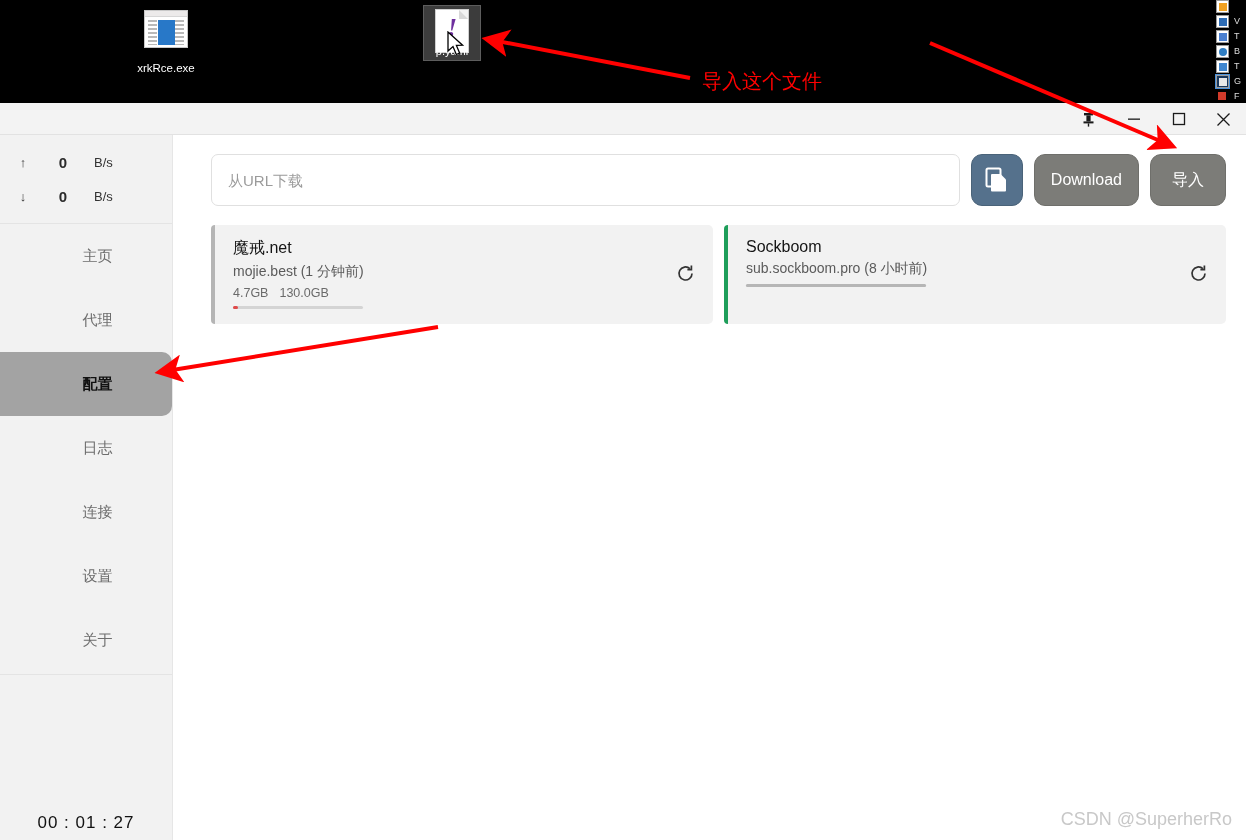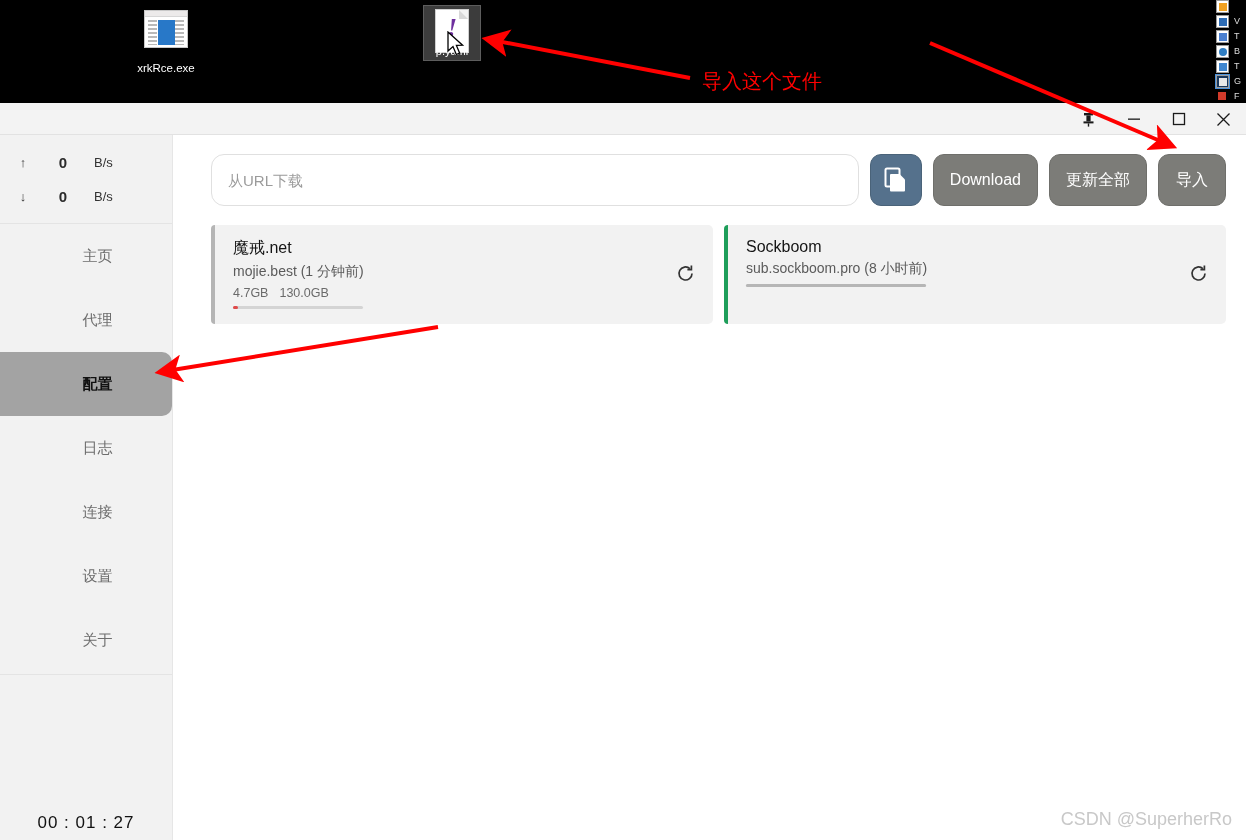--- a/index.html
+++ b/index.html
@@ -77,29 +77,29 @@
     font-size:15px;color:#6d6d6d;padding-left:23px;}
   .nav-item.active{background:#a3a3a3;color:#111;font-weight:700;
     border-top-right-radius:10px;border-bottom-right-radius:10px;}
   .nav-gapline{border-top:1px solid #e4e4e4;margin-top:2px;}
   .timer{position:absolute;left:0;right:0;bottom:0;height:34px;display:flex;
     align-items:center;justify-content:center;font-size:17px;color:#111;letter-spacing:1px;}
 
   
   .main{flex:1;background:#fff;position:relative;}
   .toolbar{display:flex;align-items:center;gap:11px;padding:19px 20px 0 38px;}
-  .url-input{flex:1;height:52px;border:1px solid #e0e0e0;border-radius:13px;background:#fff;
+  .url-input{flex:1;height:52px;border:1px solid #e0e0e0;border-radius:7px;background:#fff;
     padding:0 16px;font-size:15px;color:#333;outline:none;}
   .url-input::placeholder{color:#9b9b9b;}
   .btn{height:52px;border-radius:11px;border:1px solid #cfcfcf;display:flex;align-items:center;
     justify-content:center;color:#fff;font-size:16px;cursor:pointer;}
   .btn-icon{width:52px;background:#55718c;border-color:#4a6széles;}
   .btn-icon{background:#55718c;border:1px solid #4a6379;}
   .btn-gray{background:#7c7c78;border:1px solid #6f6f6b;padding:0 16px;}
-  .btn-import{background:#7c7c78;border:1px solid #6f6f6b;width:68px;}
+  .btn-import{background:#7c7c78;border:1px solid #6f6f6b;width:76px;}
 
   .cards{display:flex;gap:11px;padding:19px 20px 0 38px;}
   .card{flex:1;background:#f2f2f2;border-radius:5px;position:relative;
     padding:13px 18px 15px 22px;min-height:84px;}
   .card .accent{position:absolute;left:0;top:0;bottom:0;width:4px;border-radius:5px 0 0 5px;}
   .card-title{font-size:16px;color:#151515;margin-bottom:4px;}
   .card-sub{font-size:14px;color:#5b5b5b;margin-bottom:5px;}
   .card-meta{font-size:12.5px;color:#6a6a6a;display:flex;gap:11px;}
   .card-bar{margin-top:6px;height:3px;background:#d4d4d4;border-radius:2px;width:130px;position:relative;}
   .card-bar .fill{position:absolute;left:0;top:0;bottom:0;border-radius:2px;}
@@ -267,23 +267,20 @@
           <input class="url-input" type="text" placeholder="从URL下载" style="">
           <div class="btn btn-icon">
             <svg width="24" height="26" viewBox="0 0 24 26">
               <rect x="1.5" y="1.5" width="14" height="18" rx="1.5" fill="none" stroke="#fff" stroke-width="2"></rect>
               <path d="M7 7 h8.5 l5.5 5.5 V23.5 a1 1 0 0 1 -1 1 H7 a1 1 0 0 1 -1 -1 V8 a1 1 0 0 1 1 -1 z" fill="#fff"></path>
             </svg>
           </div>
           <div class="btn btn-gray">
             <span>Download</span>
           </div>
-          <div class="btn btn-gray">
-            <span>更新全部</span>
-          </div>
           <div class="btn btn-import">
             <span>导入</span>
           </div>
         </div>
 
         <div class="cards">
 
           <div class="card">
             <div class="accent" style="background:#b5b5b5"></div>
             <div class="card-title">魔戒.net</div>

